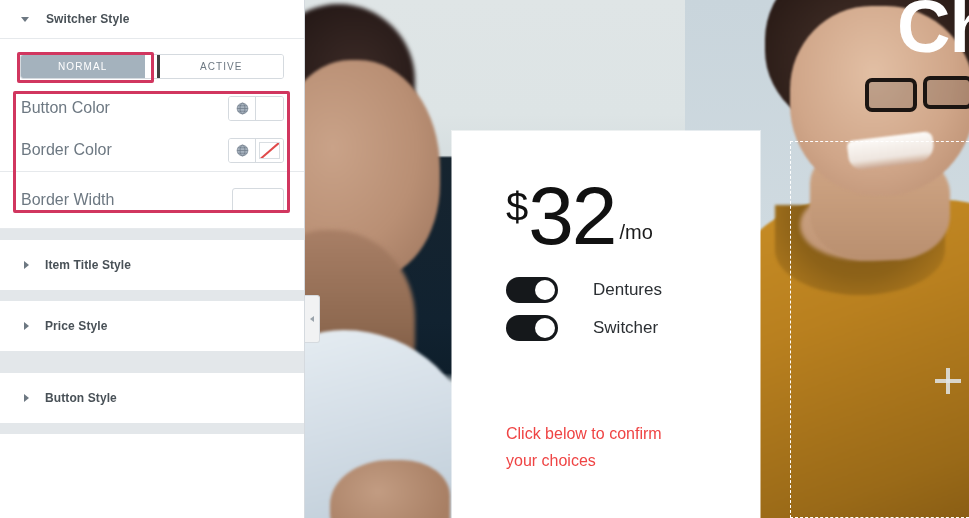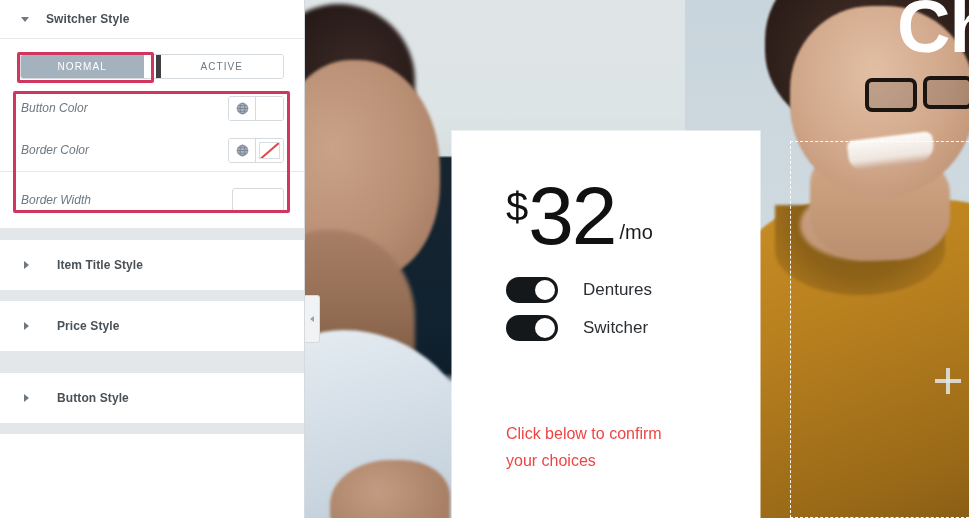--- a/index.html
+++ b/index.html
@@ -58,21 +58,21 @@
     font-size: 10px; letter-spacing: 1.1px;
     color: #6d7882;
     background: #ffffff;
     cursor: pointer;
     user-select: none;
   }
   .tab.is-active {
     background: #a4b2bd;
     color: #ffffff;
   }
-  .tab + .tab { border-left: 5px solid #404040; }
+  .tab + .tab { border-left: 3px solid #404040; }
 
   
   .hl-ring {
     position: absolute;
     border: 3px solid #d1365f;
     border-radius: 2px;
     pointer-events: none;
     z-index: 5;
   }
   #ring-normal { left: 17px; top: 52px; width: 137px; height: 31px; }
@@ -80,23 +80,22 @@
 
   
   .ctrl-list { padding-top: 8px; }
   .ctrl-row {
     display: flex; align-items: center;
     justify-content: space-between;
     height: 42px;
     padding: 0 20px 0 21px;
   }
   .ctrl-label {
-    font-size: 12px;
+    font-size: 16px;
     color: #6d7882;
-    font-style: italic;
   }
   .ctrl-right { display: flex; align-items: center; }
 
   .color-ctrl {
     display: flex;
     align-items: stretch;
     height: 25px;
     border: 1px solid #d5dadf;
     border-radius: 3px;
     overflow: hidden;
@@ -145,21 +144,20 @@
   }
 
   
   .acc-gap { height: 11px; background: #e3e7ea; }
   .acc-row {
     display: flex; align-items: center;
     height: 50px;
     padding-left: 24px;
     background: #ffffff;
     cursor: pointer;
-    gap: 12px;
   }
   .acc-row .caret-right {
     width: 0; height: 0;
     border-top: 4.5px solid transparent;
     border-bottom: 4.5px solid transparent;
     border-left: 5px solid #6d7882;
     margin-right: 16px;
   }
   .acc-row .acc-title {
     font-size: 12px; font-weight: bold;
@@ -349,21 +347,21 @@
     cursor: pointer;
   }
   .switch .knob {
     position: absolute;
     right: 3px; top: 3px;
     width: 20px; height: 20px;
     border-radius: 50%;
     background: #ffffff;
   }
   .switch-label {
-    margin-left: 25px;
+    margin-left: 35px;
     font-size: 17px;
     color: #2b2f33;
   }
 
   .card-note {
     padding: 68px 0 0 54px;
     font-size: 16px;
     line-height: 1.65;
     color: #ef4444;
     max-width: 235px;

